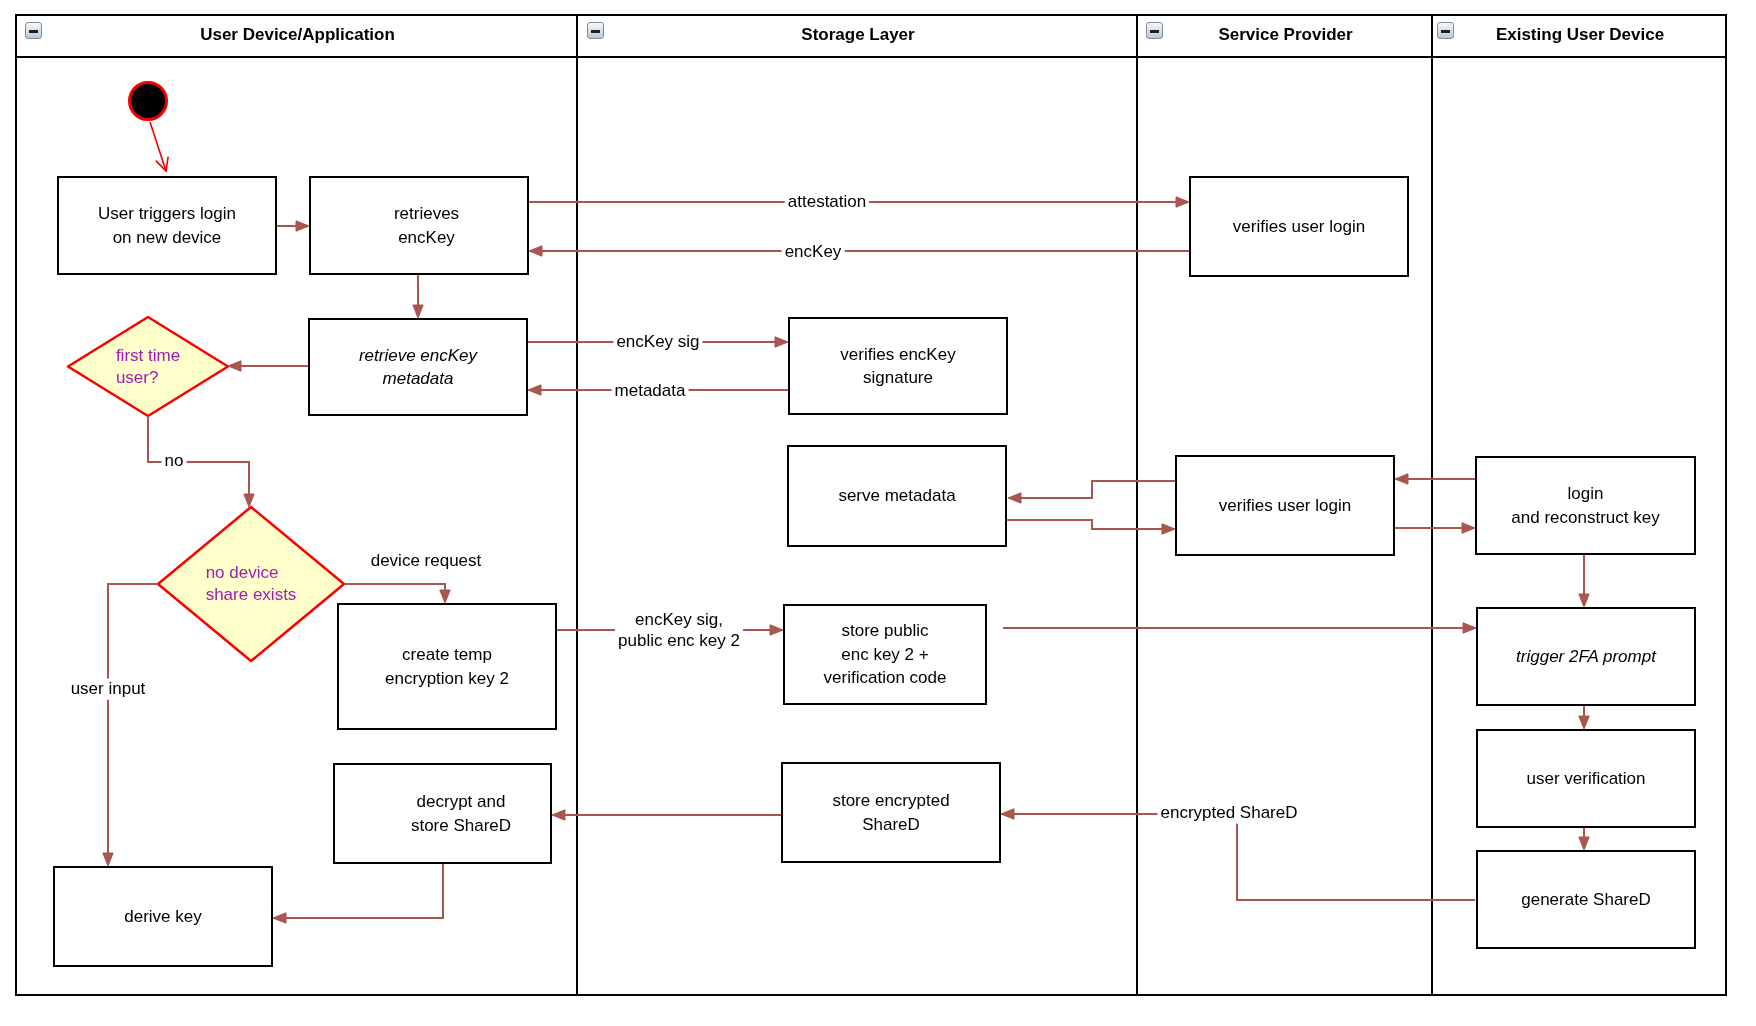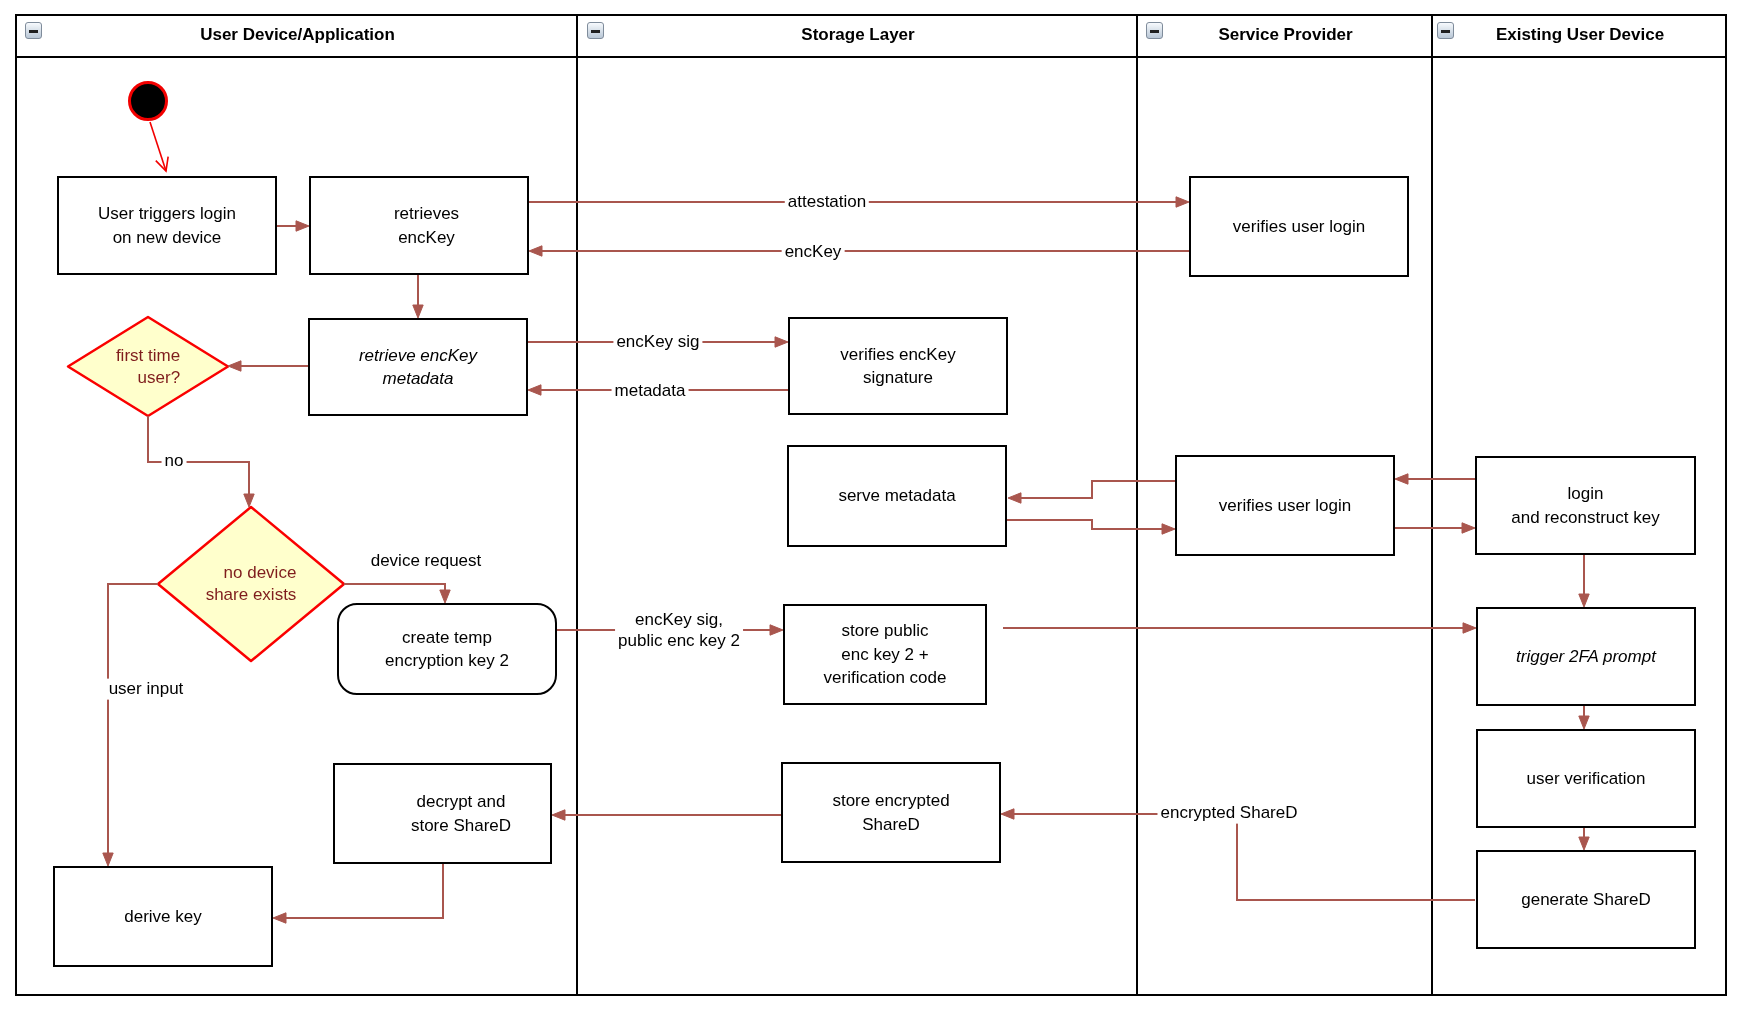--- a/index.html
+++ b/index.html
@@ -12,22 +12,22 @@
   .lane-title{position:absolute;top:14px;height:42px;display:flex;align-items:center;
               justify-content:center;font-weight:bold;font-size:17px;color:#000;}
   .collapse-btn{position:absolute;width:17px;height:17px;box-sizing:border-box;
                 border:1px solid #7f8c9b;border-radius:3px;
                 background:linear-gradient(#f7fafd,#b9c7d6);cursor:pointer;}
   .collapse-btn::after{content:"";position:absolute;left:3px;top:7px;width:9px;height:3px;
                 background:#1f1f1f;}
   .rect-node{position:absolute;background:#fff;border:2px solid #000;box-sizing:border-box;
              display:flex;align-items:center;justify-content:center;text-align:center;
              font-size:17px;line-height:1.38;color:#000;white-space:pre-line;}
-  .node-label{position:absolute;transform:translate(-50%,-50%);text-align:right;
-              font-size:17px;line-height:1.32;color:#7f1d1d;white-space:pre-line;pointer-events:none;}
+  .node-label{position:absolute;transform:translate(-50%,-50%);text-align:left;
+              font-size:17px;line-height:1.32;color:#a21caf;white-space:pre-line;pointer-events:none;}
   .start-circle{position:absolute;border-radius:50%;box-sizing:border-box;}
   .edge-label{position:absolute;transform:translate(-50%,-50%);background:#fff;
               padding:0 3px;font-size:17px;line-height:1.22;color:#000;
               text-align:center;white-space:pre-line;}
   #edge-layer{position:absolute;left:0;top:0;pointer-events:none;}
 </style>
 </head>
 <body>
 
 <div id="canvas">
@@ -48,21 +48,21 @@
   <div class="collapse-btn" style="left:1437px;top:22px"></div>
 
   <div id="nodes">
       <div class="start-circle" style="left: 128px; top: 81px; width: 40px; height: 40px; background: rgb(0, 0, 0); border: 3px solid rgb(242, 0, 0);"></div>
       <div class="rect-node" style="left: 57px; top: 176px; width: 220px; height: 99px;">User triggers login
 on new device</div>
       <div class="rect-node" style="left: 309px; top: 176px; width: 220px; height: 99px; padding-left: 15px;">retrieves
 encKey</div>
       <div class="rect-node" style="left: 308px; top: 318px; width: 220px; height: 98px; font-style: italic;">retrieve encKey
 metadata</div>
-      <div class="rect-node" style="left: 337px; top: 603px; width: 220px; height: 92px; border-radius: 20px;">create temp
+      <div class="rect-node" style="left: 337px; top: 603px; width: 220px; height: 127px;">create temp
 encryption key 2</div>
       <div class="rect-node" style="left: 333px; top: 763px; width: 219px; height: 101px; padding-left: 37px;">decrypt and
 store ShareD</div>
       <div class="rect-node" style="left: 53px; top: 866px; width: 220px; height: 101px;">derive key</div>
       <div class="rect-node" style="left: 788px; top: 317px; width: 220px; height: 98px;">verifies encKey
 signature</div>
       <div class="rect-node" style="left: 787px; top: 445px; width: 220px; height: 102px;">serve metadata</div>
       <div class="rect-node" style="left: 783px; top: 604px; width: 204px; height: 101px;">store public
 enc key 2 +
 verification code</div>
@@ -178,16 +178,16 @@
       <div class="node-label" style="left: 251px; top: 584px;">no device
 share exists</div>
       <div class="edge-label" style="left: 827px; top: 202px;">attestation</div>
       <div class="edge-label" style="left: 813px; top: 252px;">encKey</div>
       <div class="edge-label" style="left: 658px; top: 342px;">encKey sig</div>
       <div class="edge-label" style="left: 650px; top: 391px;">metadata</div>
       <div class="edge-label" style="left: 174px; top: 461px;">no</div>
       <div class="edge-label" style="left: 426px; top: 561px;">device request</div>
       <div class="edge-label" style="left: 679px; top: 631px;">encKey sig,
 public enc key 2</div>
-      <div class="edge-label" style="left: 108px; top: 689px; margin-left: 38px;">user input</div>
+      <div class="edge-label" style="left: 108px; top: 689px;">user input</div>
       <div class="edge-label" style="left: 1229px; top: 813px;">encrypted ShareD</div>
     </div>
 </div>
 
 </body></html>

